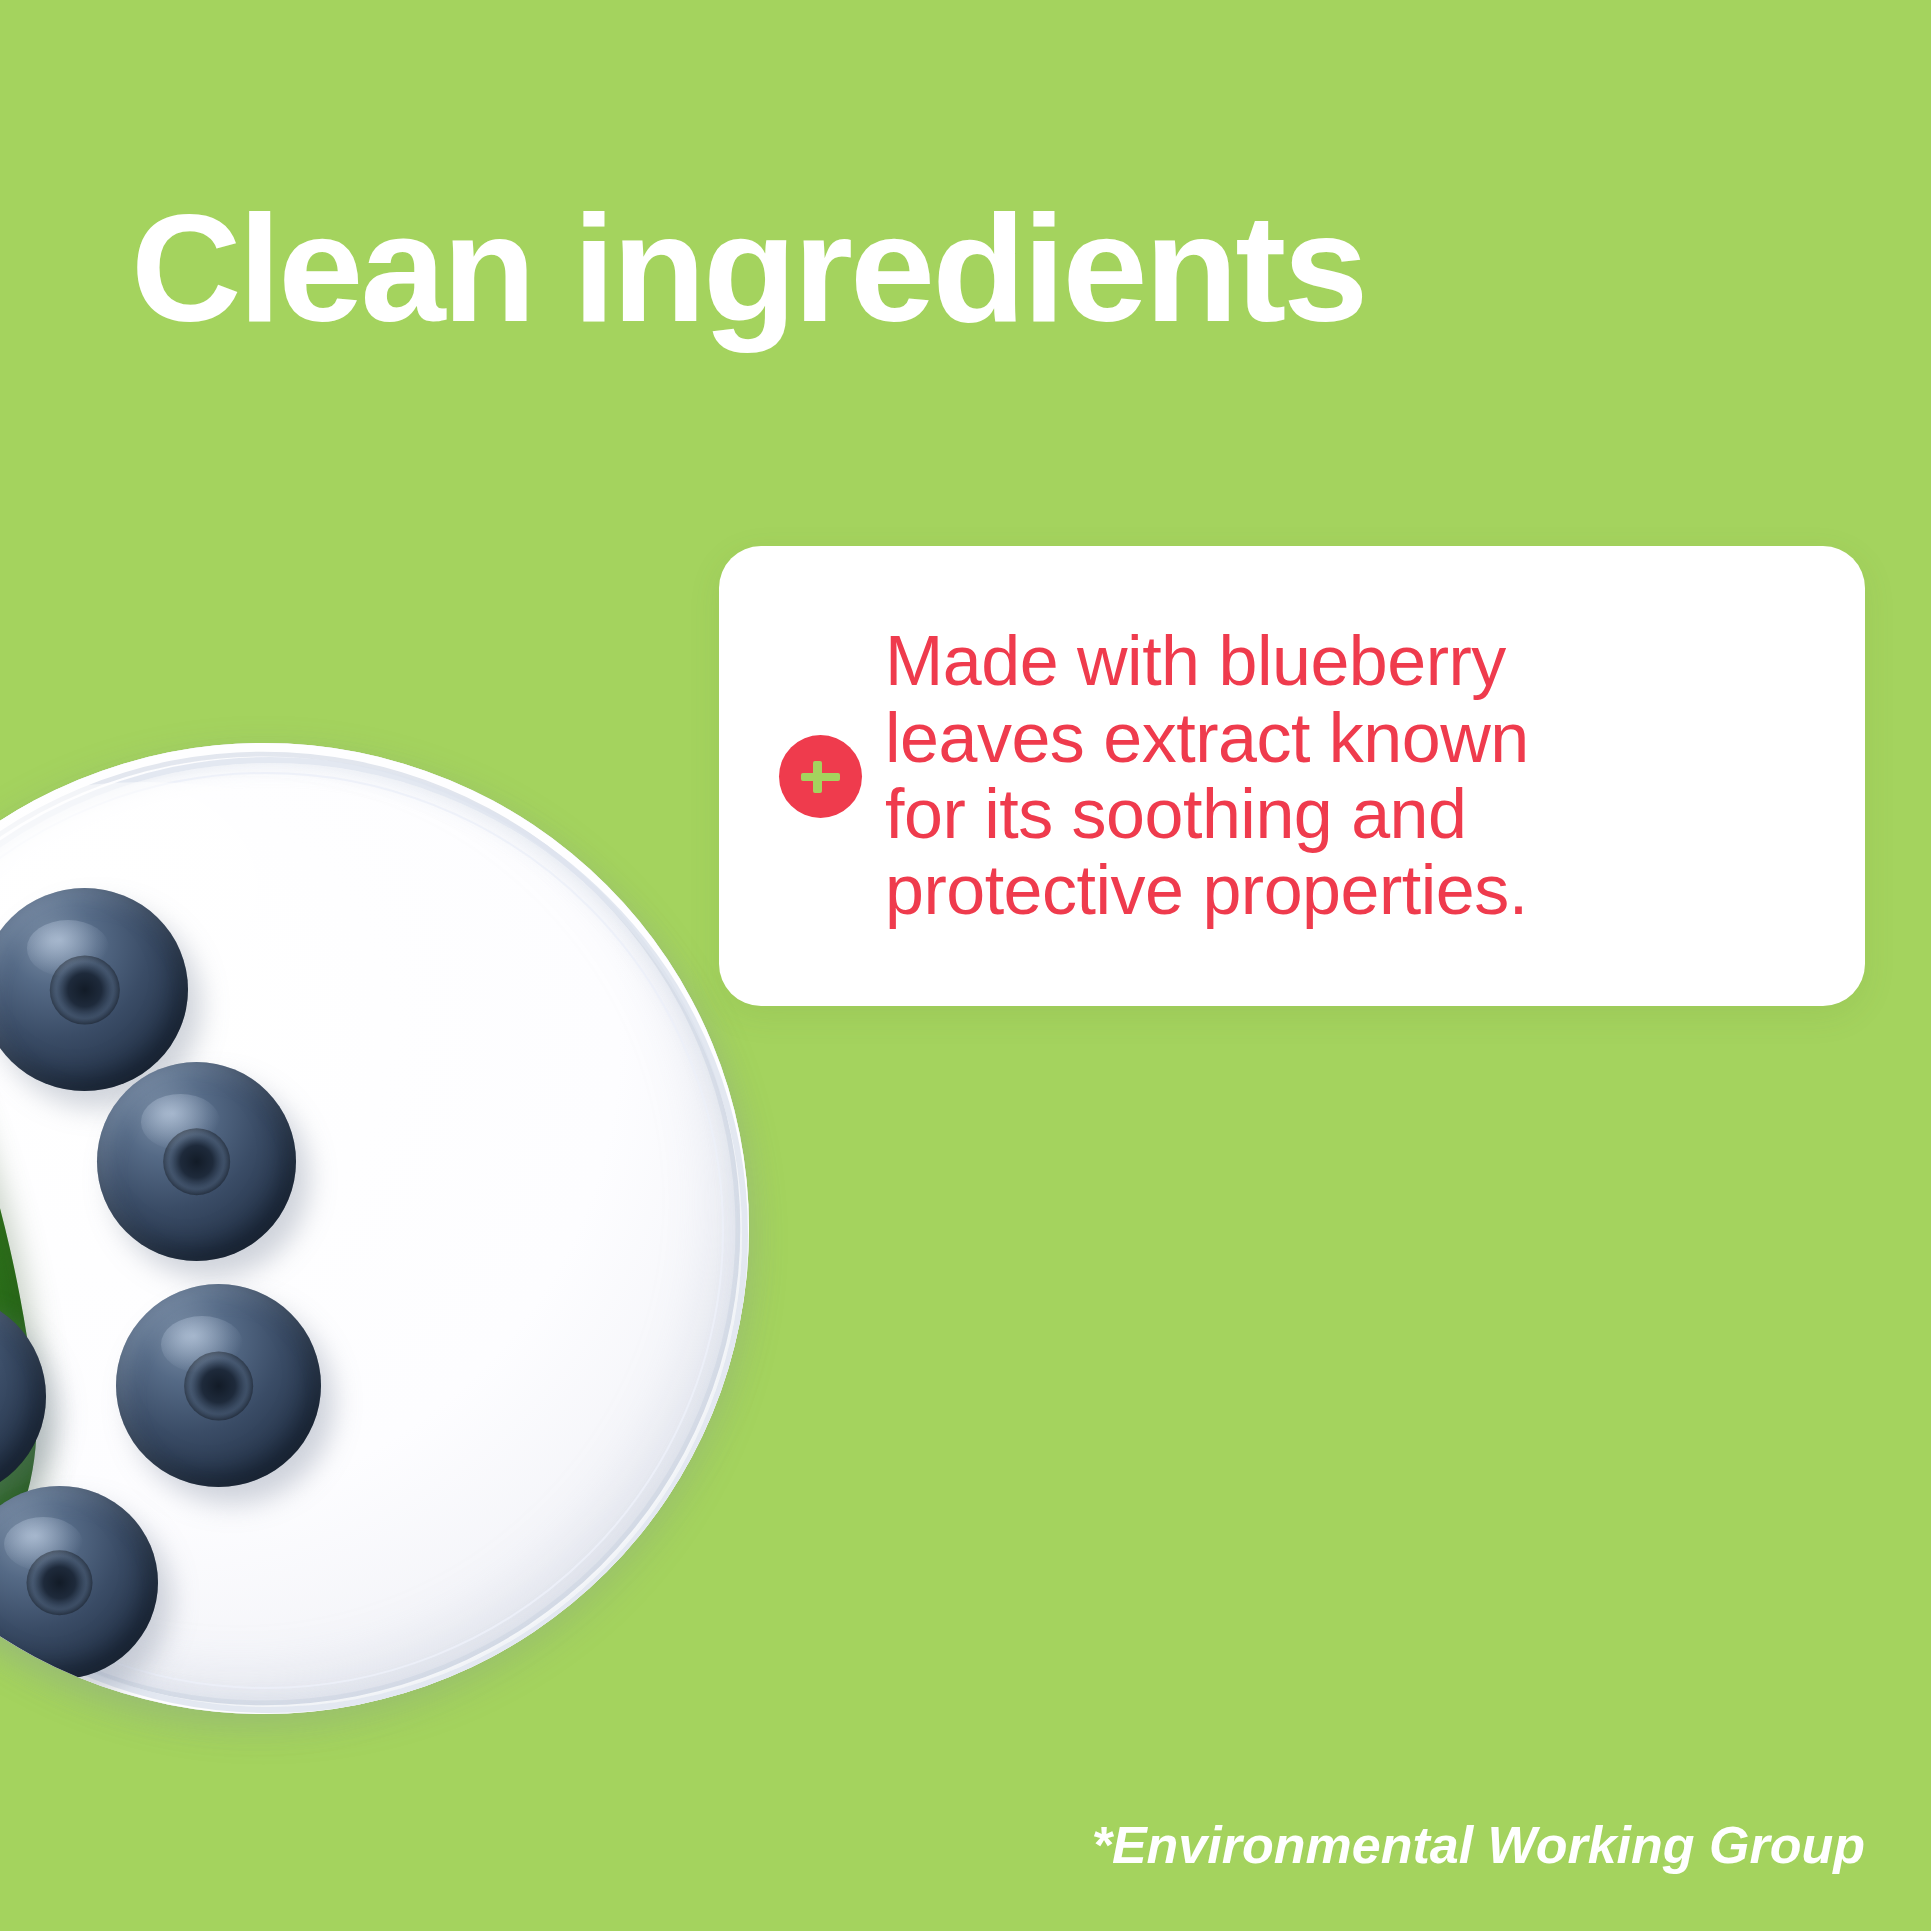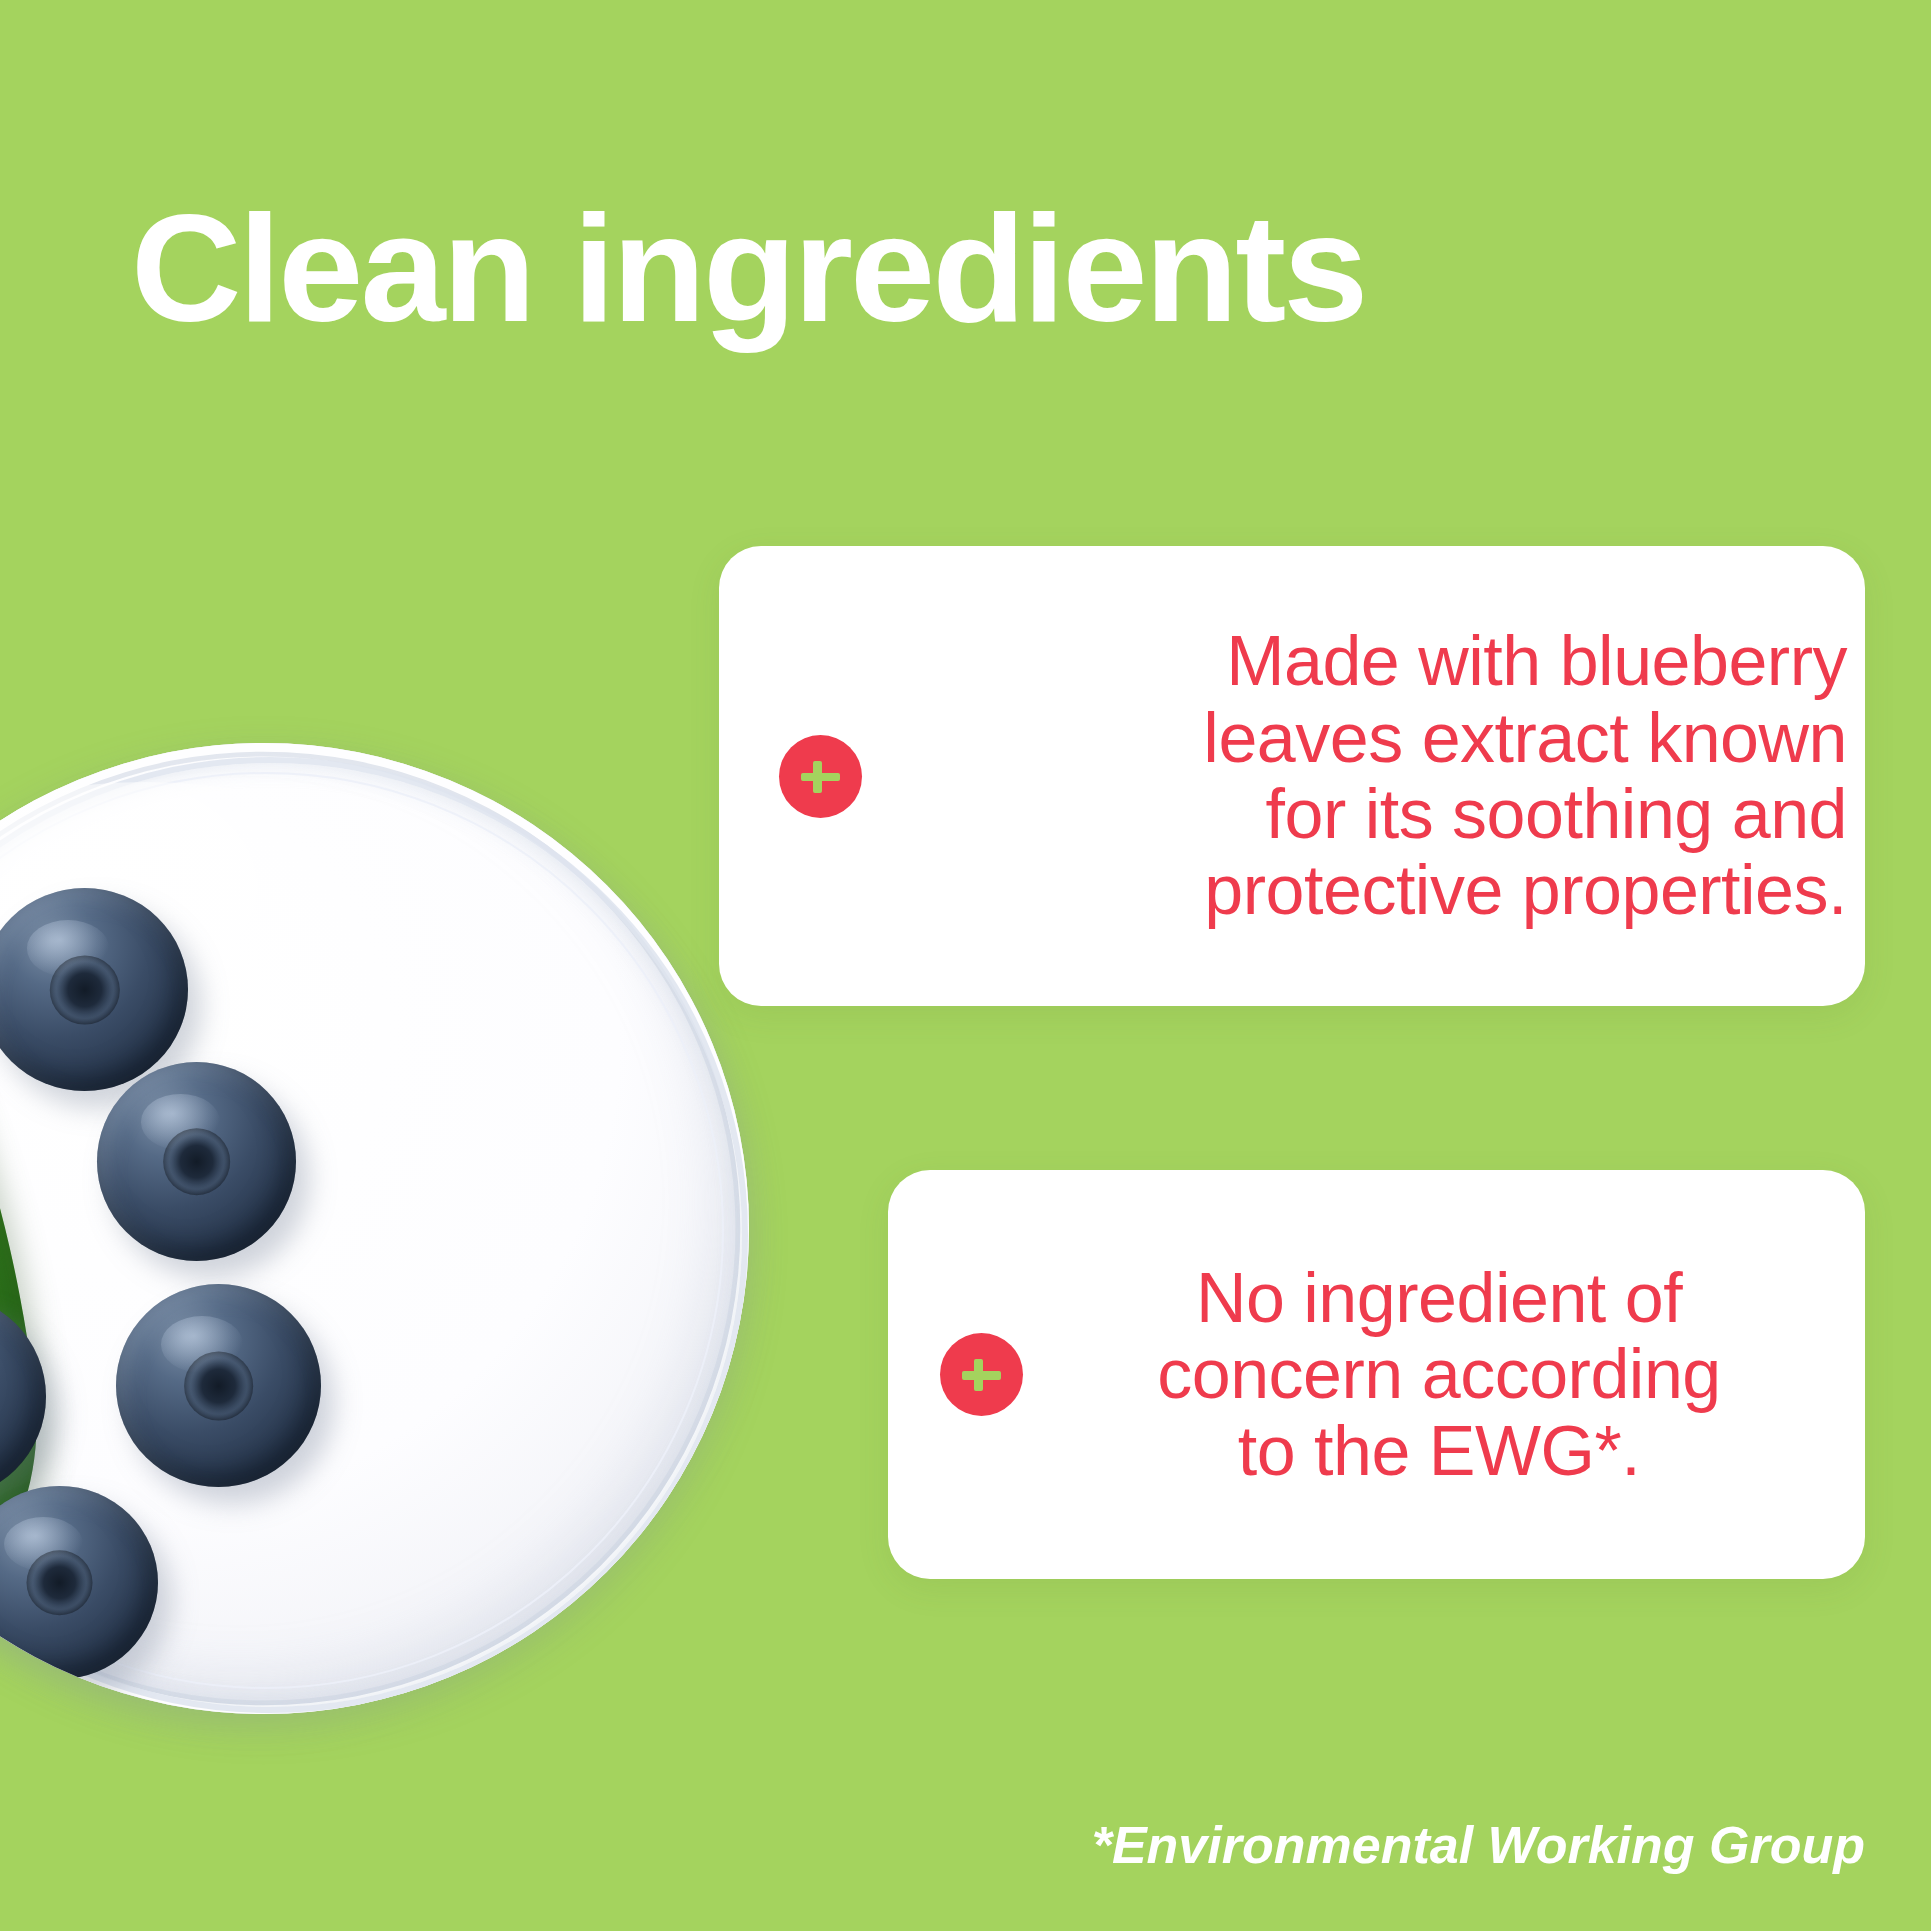--- a/index.html
+++ b/index.html
@@ -130,21 +130,21 @@
 
   .card-text{
     flex:1 1 auto;
     color:#ef3b4d;
     font-size:70px;
     line-height:1.09;
     font-weight:400;
     letter-spacing:-0.5px;
     white-space:pre-line;
   }
-  #card-1 .card-text{text-align:right;padding:0 18px 0 23px;}
+  #card-1 .card-text{text-align:left;padding:0 25px 0 23px;}
   #card-2 .card-text{text-align:center;padding:0 39px 0 29px;}
 
   
   #footnote{
     position:absolute;right:66px;top:1815px;
     color:#ffffff;font-size:52px;font-style:italic;
     font-weight:700;letter-spacing:0px;white-space:nowrap;
   }
 </style>
 </head>
@@ -180,26 +180,17 @@
     <div class="badge">
       <span class="plus-h"></span>
       <span class="plus-v"></span>
     </div>
     <div class="card-text">Made with blueberry
 leaves extract known
 for its soothing and
 protective properties.</div>
   </div>
 
-  <div class="card" id="card-2">
-    <div class="badge">
-      <span class="plus-h"></span>
-      <span class="plus-v"></span>
-    </div>
-    <div class="card-text">No ingredient of
-concern according
-to the EWG*.</div>
-  </div>
 
   <div id="footnote">*Environmental Working Group</div>
 
 </div>
 
 
 </body></html>

